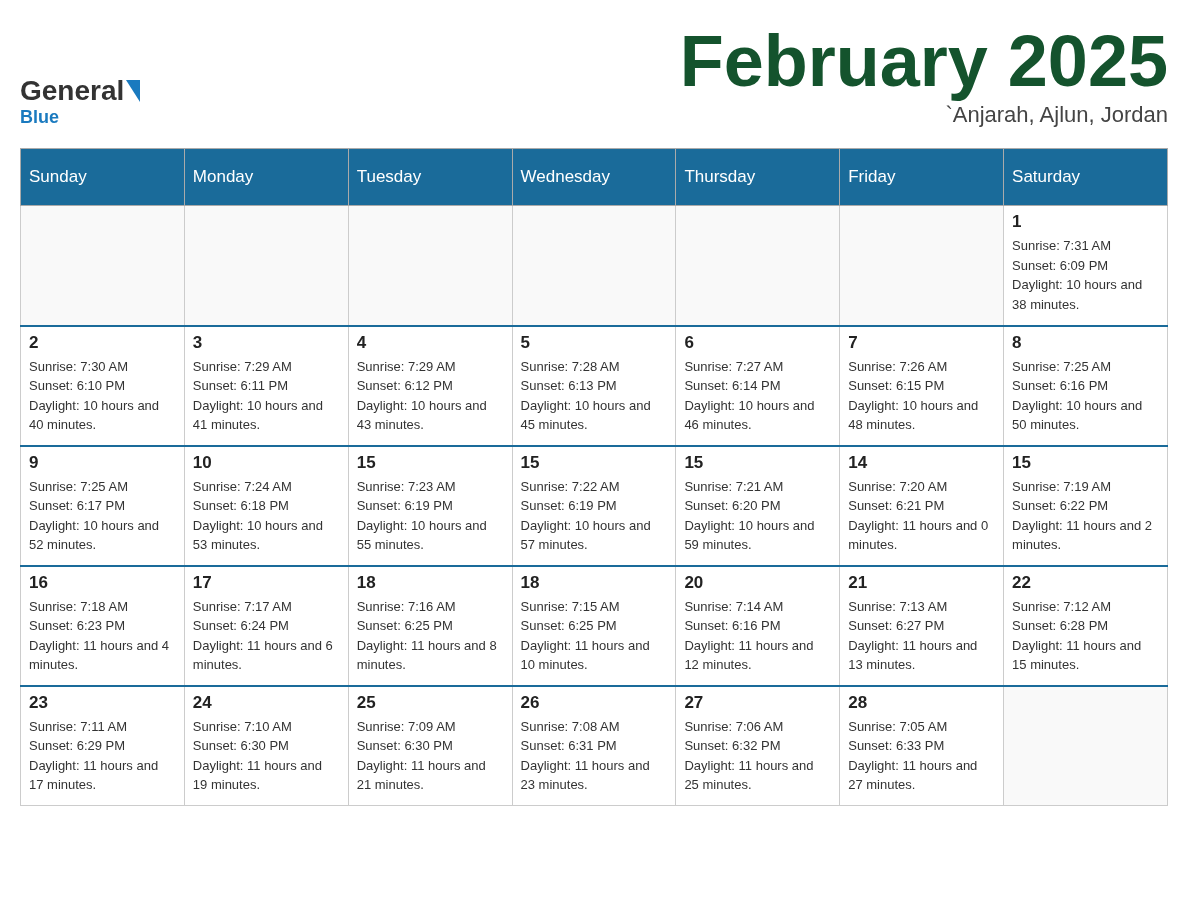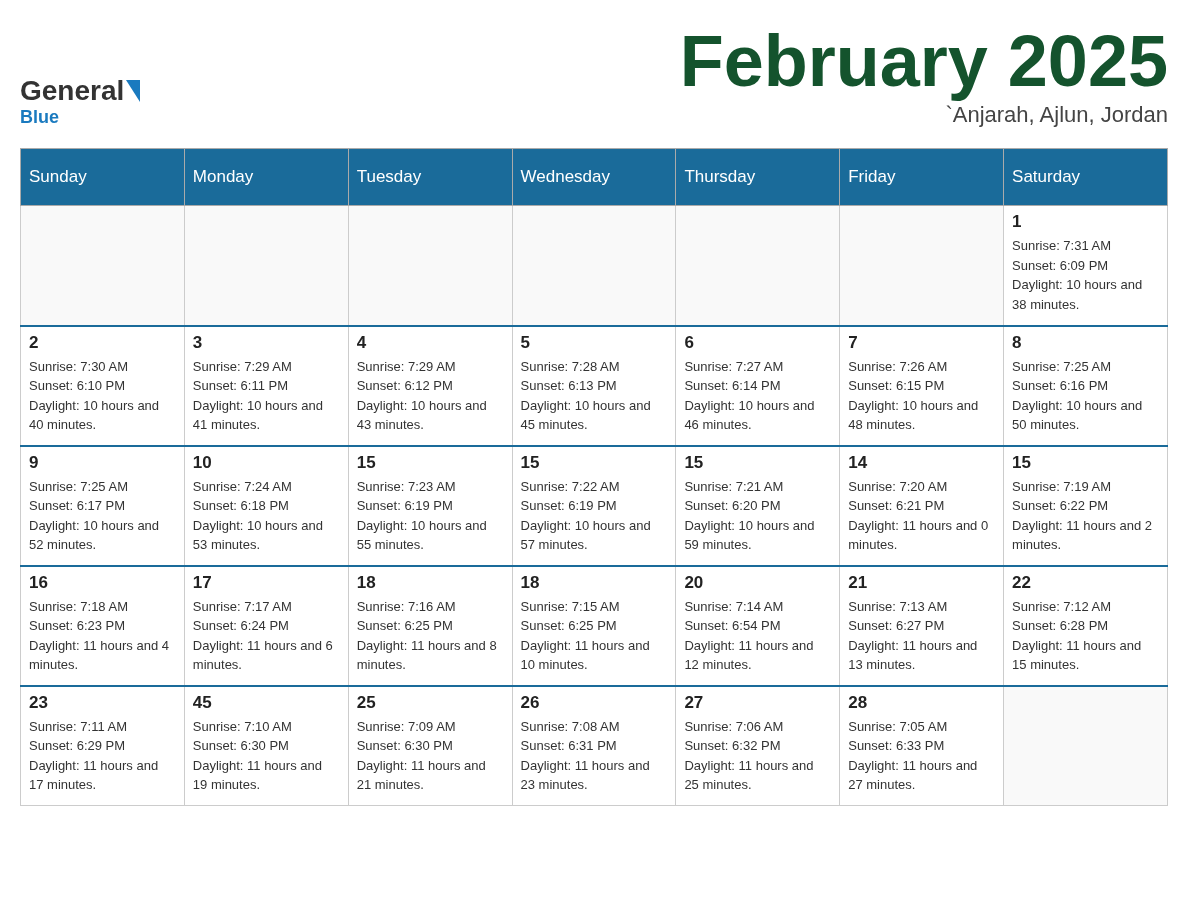--- a/index.html
+++ b/index.html
@@ -253,21 +253,21 @@
         </td>
         <td>
           <span class="day-number">18</span>
           <div class="day-info" style="white-space: pre-line;">Sunrise: 7:15 AM
 Sunset: 6:25 PM
 Daylight: 11 hours and 10 minutes.</div>
         </td>
         <td>
           <span class="day-number">20</span>
           <div class="day-info" style="white-space: pre-line;">Sunrise: 7:14 AM
-Sunset: 6:54 PM
+Sunset: 6:16 PM
 Daylight: 11 hours and 12 minutes.</div>
         </td>
         <td>
           <span class="day-number">21</span>
           <div class="day-info" style="white-space: pre-line;">Sunrise: 7:13 AM
 Sunset: 6:27 PM
 Daylight: 11 hours and 13 minutes.</div>
         </td>
         <td>
           <span class="day-number">22</span>
@@ -277,21 +277,21 @@
         </td>
       </tr>
       <tr class="week-row">
         <td>
           <span class="day-number">23</span>
           <div class="day-info" style="white-space: pre-line;">Sunrise: 7:11 AM
 Sunset: 6:29 PM
 Daylight: 11 hours and 17 minutes.</div>
         </td>
         <td>
-          <span class="day-number">45</span>
+          <span class="day-number">24</span>
           <div class="day-info" style="white-space: pre-line;">Sunrise: 7:10 AM
 Sunset: 6:30 PM
 Daylight: 11 hours and 19 minutes.</div>
         </td>
         <td>
           <span class="day-number">25</span>
           <div class="day-info" style="white-space: pre-line;">Sunrise: 7:09 AM
 Sunset: 6:30 PM
 Daylight: 11 hours and 21 minutes.</div>
         </td>

